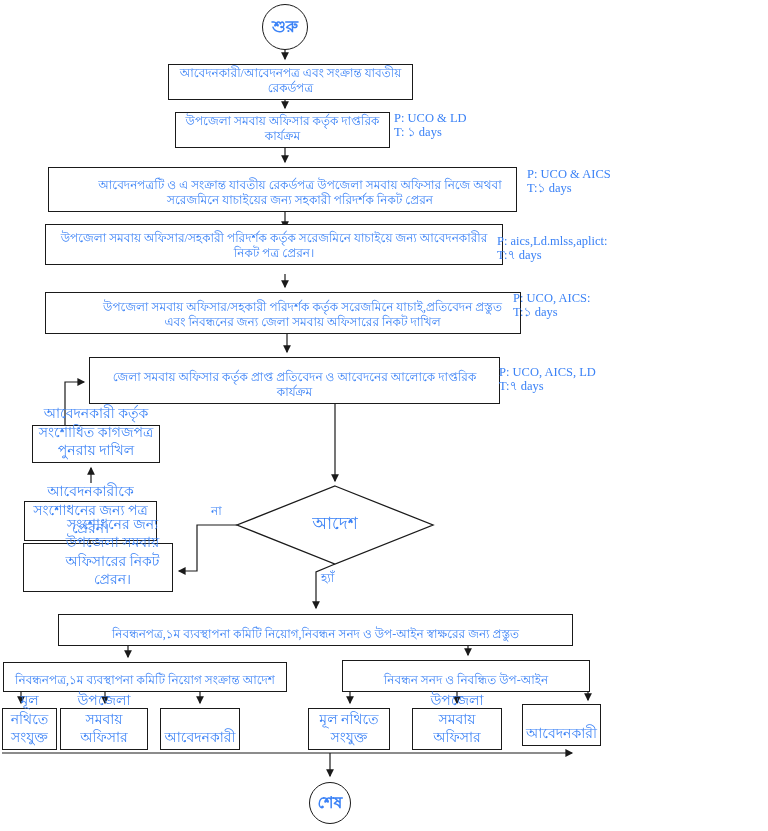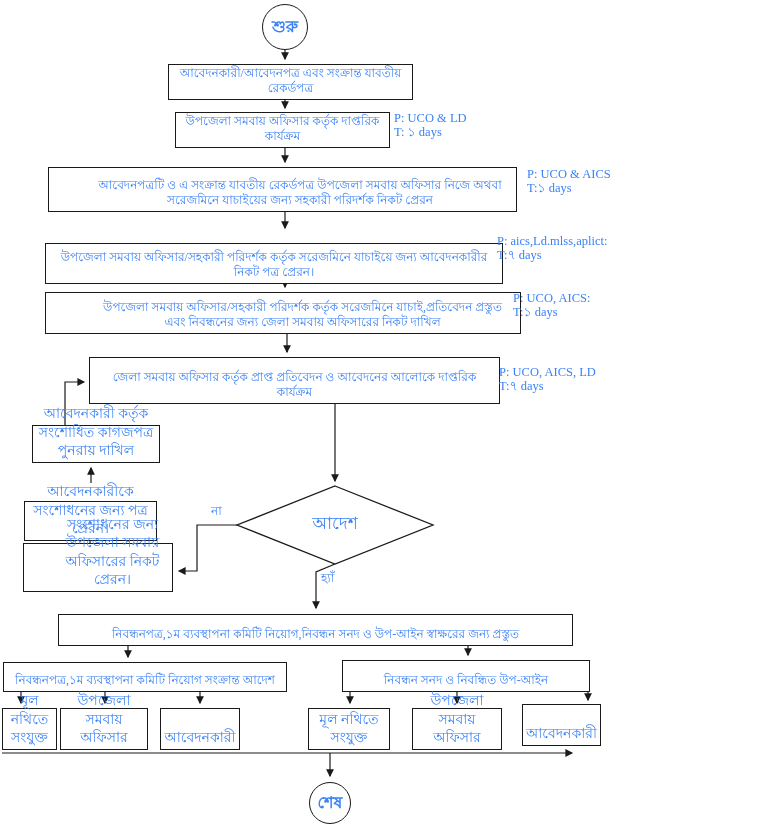--- a/index.html
+++ b/index.html
@@ -85,21 +85,21 @@
   </div>
 
   <div class="box" style="left:48px;top:167px;width:469px;height:45px;padding-left:43px;">
     <span>আবেদনপত্রটি ও এ সংক্রান্ত যাবতীয় রেকর্ডপত্র উপজেলা সমবায় অফিসার নিজে অথবা সরেজমিনে যাচাইয়ের জন্য সহকারী পরিদর্শক নিকট প্রেরন</span>
   </div>
   <div class="ann" style="left:527px;top:167px;">
     <div>P: UCO &amp; AICS</div>
     <div>T:১ days</div>
   </div>
 
-  <div class="box" style="left:45px;top:243px;width:458px;height:41px;">
+  <div class="box" style="left:45px;top:224px;width:458px;height:41px;">
     <span>উপজেলা সমবায় অফিসার/সহকারী পরিদর্শক কর্তৃক সরেজমিনে যাচাইয়ে জন্য আবেদনকারীর নিকট পত্র প্রেরন।</span>
   </div>
   <div class="ann" style="left:497px;top:234px;">
     <div>P: aics,Ld.mlss,aplict:</div>
     <div>T:৭ days</div>
   </div>
 
   <div class="box" style="left:45px;top:292px;width:476px;height:42px;padding-left:47px;">
     <span>উপজেলা সমবায় অফিসার/সহকারী পরিদর্শক কর্তৃক সরেজমিনে যাচাই,প্রতিবেদন প্রস্তুত এবং নিবন্ধনের জন্য জেলা সমবায় অফিসারের নিকট দাখিল</span>
   </div>

